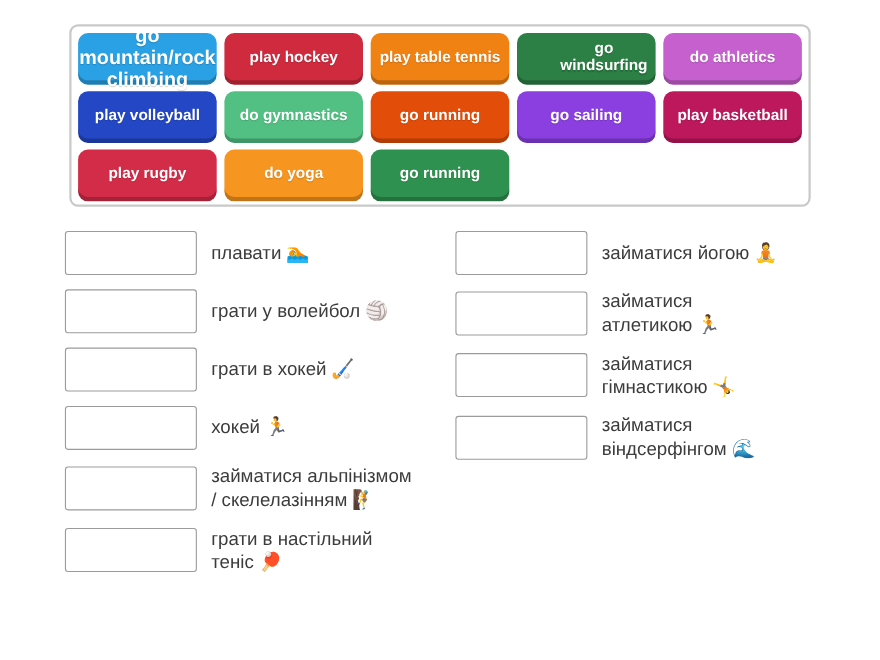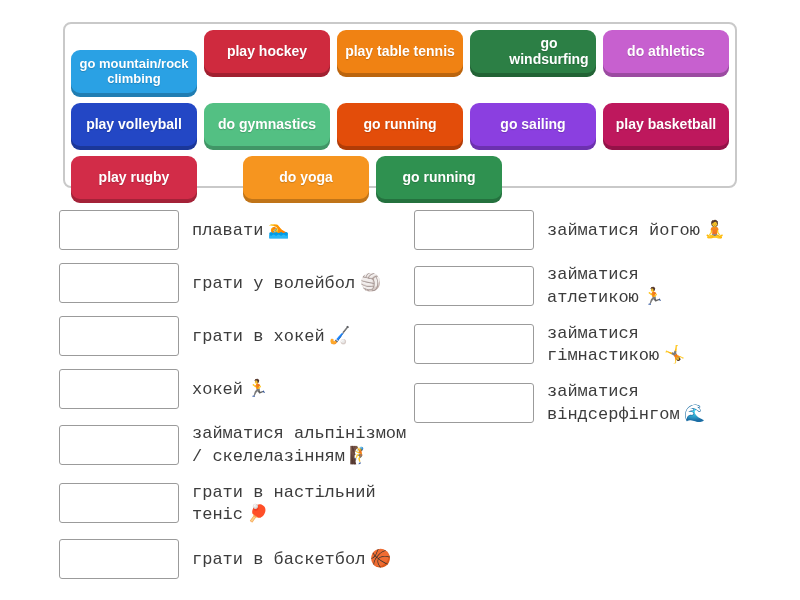--- a/index.html
+++ b/index.html
@@ -35,21 +35,21 @@
     text-align: center;
     color: #ffffff;
     font-weight: 700;
     font-size: 14px;
     line-height: 1.12;
     padding: 2px 5px 5px 5px;
     box-shadow: inset 0 -4px 0 rgba(0,0,0,0.22);
     text-shadow: 0 1px 1px rgba(0,0,0,0.18);
     cursor: pointer;
   }
-  .tile.small { font-size: 13px; margin-top: 20px; }
+  .tile.small { font-size: 18px; }
   
   .match-columns {
     position: absolute;
     left: 59px; top: 210px;
     width: 700px;
     display: flex;
   }
   .match-col { display: flex; flex-direction: column; }
   .col-left  { width: 355px; }
   .col-right { flex: 1; }
@@ -66,40 +66,40 @@
     border: 1px solid #9b9b9b;
     border-radius: 3px;
   }
   .match-label {
     margin-left: 13px;
     font-size: 17px;
     line-height: 1.28;
     color: #3c3c3c;
     max-width: 215px;
   }
-  .match-label .txt { white-space: pre-line; font-family: Liberation Mono, monospace; }
+  .match-label .txt { white-space: pre-line; }
   .emoji { font-size: 17px; }
 </style>
 </head>
 <body>
 
 <div class="board">
   <div class="tile-grid">
       <div class="tile small" style="background: rgb(42, 161, 228);">go mountain/rock climbing</div>
       <div class="tile" style="background: rgb(207, 42, 62);">play hockey</div>
       <div class="tile" style="background: rgb(240, 130, 19);">play table tennis</div>
       <div class="tile" style="background: rgb(44, 127, 69); padding-left: 37px;">go windsurfing</div>
       <div class="tile" style="background: rgb(199, 96, 207);">do athletics</div>
       <div class="tile" style="background: rgb(35, 71, 197);">play volleyball</div>
       <div class="tile" style="background: rgb(83, 192, 131);">do gymnastics</div>
       <div class="tile" style="background: rgb(227, 77, 10);">go running</div>
       <div class="tile" style="background: rgb(139, 63, 224);">go sailing</div>
       <div class="tile" style="background: #be185d;">play basketball</div>
       <div class="tile" style="background: rgb(210, 44, 72);">play rugby</div>
-      <div class="tile" style="background: rgb(246, 149, 31); margin-left: 39px;">do yoga</div>
+      <div class="tile" style="background: rgb(246, 149, 31);">do yoga</div>
       <div class="tile" style="background: rgb(47, 145, 80);">go running</div>
     </div>
 </div>
 
 <div class="match-columns">
   <div class="match-col col-left">
       <div class="match-row">
         <div class="slot"></div>
         <div class="match-label"><span class="txt">плавати</span> <span class="emoji">🏊</span></div>
       </div>
@@ -118,24 +118,20 @@
       <div class="match-row">
         <div class="slot"></div>
         <div class="match-label"><span class="txt">займатися альпінізмом
 / скелелазінням</span> <span class="emoji">🧗</span></div>
       </div>
       <div class="match-row">
         <div class="slot"></div>
         <div class="match-label"><span class="txt">грати в настільний
 теніс</span> <span class="emoji">🏓</span></div>
       </div>
-      <div class="match-row">
-        <div class="slot"></div>
-        <div class="match-label"><span class="txt">грати в баскетбол</span> <span class="emoji">🏀</span></div>
-      </div>
     </div>
   <div class="match-col col-right">
       <div class="match-row">
         <div class="slot"></div>
         <div class="match-label"><span class="txt">займатися йогою</span> <span class="emoji">🧘</span></div>
       </div>
       <div class="match-row">
         <div class="slot"></div>
         <div class="match-label"><span class="txt">займатися
 атлетикою</span> <span class="emoji">🏃</span></div>

